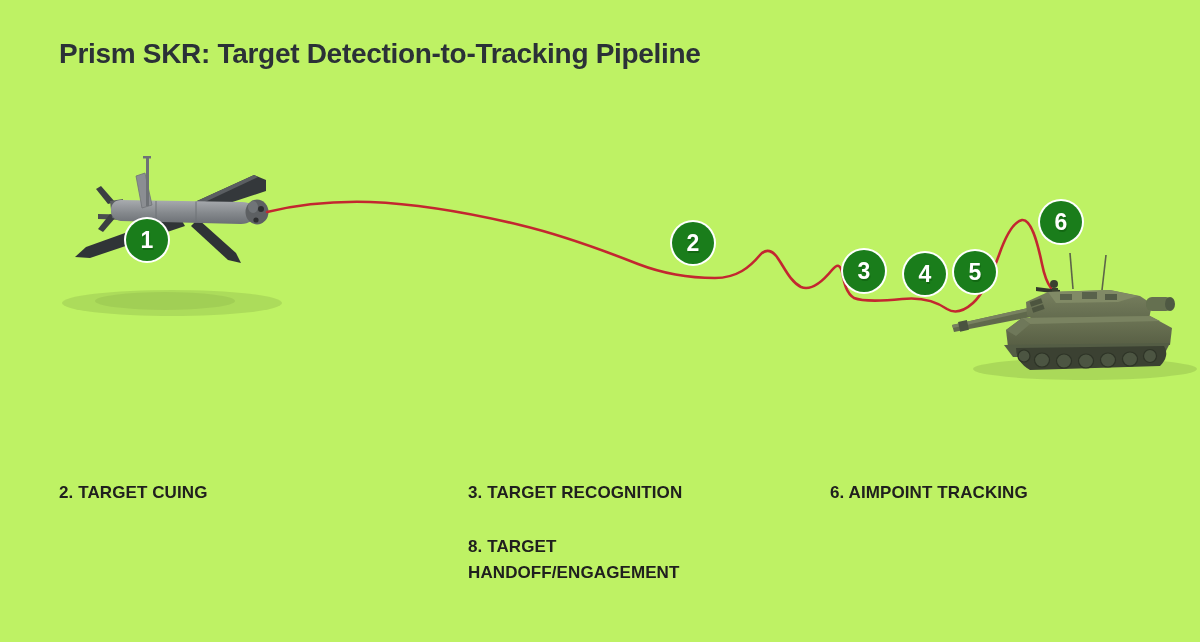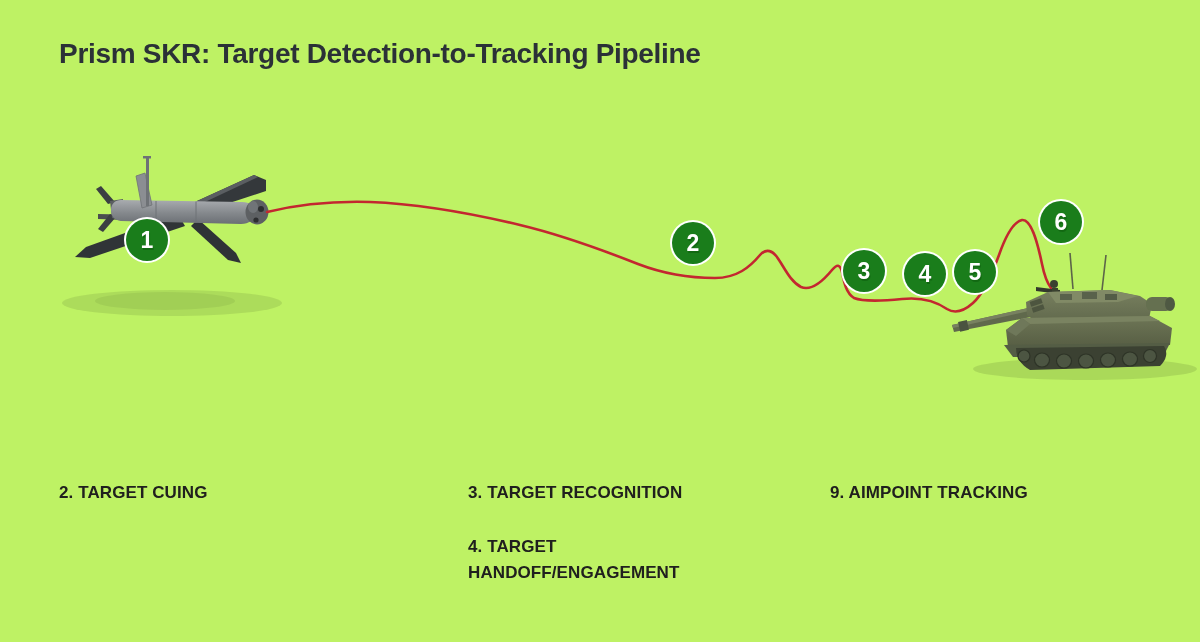--- a/index.html
+++ b/index.html
@@ -163,20 +163,20 @@
   <div class="marker m4">4</div>
   <div class="marker m5">5</div>
   <div class="marker m6">6</div>
 
   <div class="legend">
     <div class="legend-col c1">
       <div class="legend-item">2. TARGET CUING</div>
     </div>
     <div class="legend-col c2">
       <div class="legend-item">3. TARGET RECOGNITION</div>
-      <div class="legend-item">4. TARGET HANDOFF/ENGAGEMENT</div>
+      <div class="legend-item">8. TARGET HANDOFF/ENGAGEMENT</div>
     </div>
     <div class="legend-col c3">
-      <div class="legend-item">9. AIMPOINT TRACKING</div>
+      <div class="legend-item">6. AIMPOINT TRACKING</div>
     </div>
   </div>
 
 </div>
 
 </body></html>

